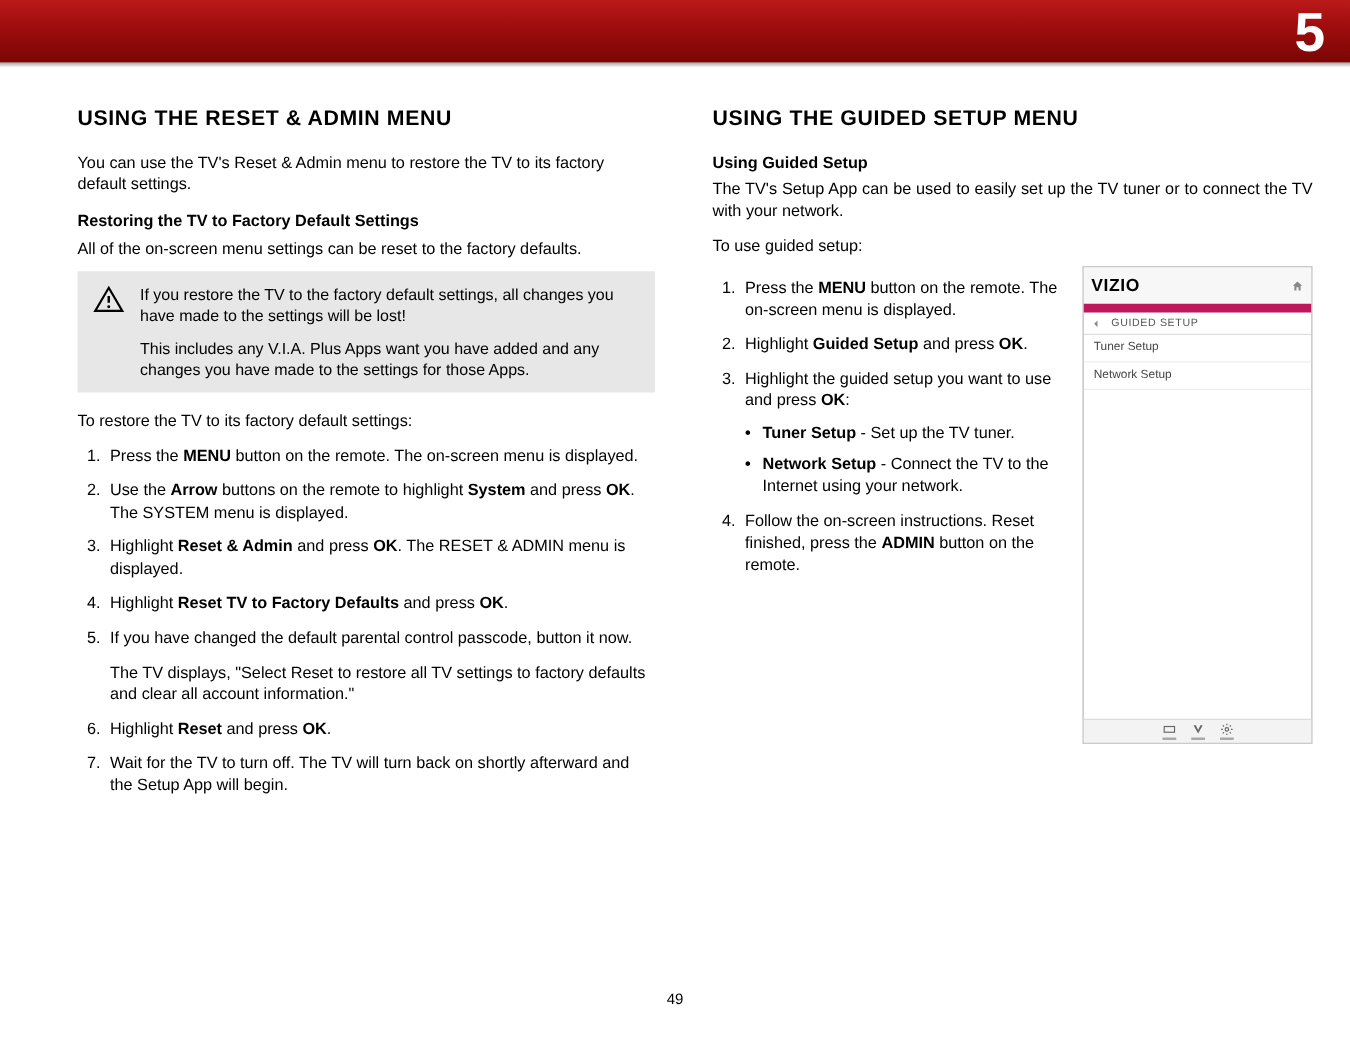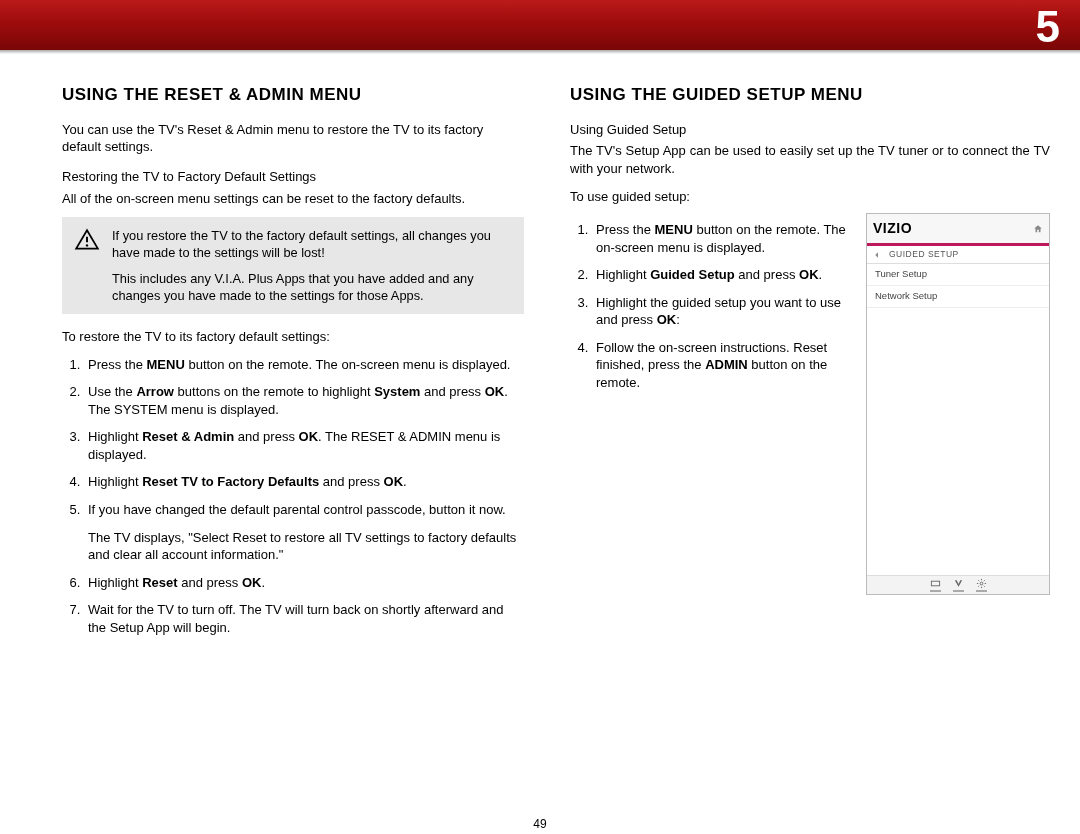--- a/index.html
+++ b/index.html
@@ -47,21 +47,21 @@
   }
   h2.section {
     font-size: 17px;
     font-weight: 900;
     letter-spacing: 0.5px;
     text-transform: uppercase;
     margin: 0 0 14px 0;
   }
   h3.sub {
     font-size: 13px;
-    font-weight: normal;
+    font-weight: bold;
     margin: 12px 0 3px 0;
   }
   p { margin: 4px 0 10px 0; }
   .justify { text-align: justify; }
 
   .warning-box {
     background: #e7e7e7;
     padding: 10px 12px 10px 12px;
     margin: 10px 0 14px 0;
     display: flex;
@@ -116,21 +116,21 @@
     font-size: 10px;
     display: flex;
     flex-direction: column;
     margin-top: -2px;
     position: relative;
   }
   .vizio-header {
     display: flex;
     align-items: center;
     justify-content: space-between;
-    border-bottom: 3px solid #be185d;
+    border-bottom: 7px solid #be185d;
     padding: 5px 6px;
     background: #f7f7f7;
   }
   .vizio-logo {
     font-size: 14px;
     font-weight: 900;
     letter-spacing: 0.5px;
     font-family: Arial, sans-serif;
   }
   .home-icon svg { width: 10px; height: 10px; display:block; }
@@ -165,21 +165,21 @@
   .foot-item {
     display: flex;
     align-items: center;
     gap: 2px;
     border-bottom: 2px solid #aaa;
     padding-bottom: 1px;
   }
 
   .pagenum {
     position: absolute;
-    bottom: 3px;
+    bottom: 28px;
     width: 100%;
     text-align: center;
     font-size: 12px;
   }
 </style>
 </head>
 <body>
 
 <div class="page">
 
@@ -200,21 +200,21 @@
       <div class="warning-box">
         <div class="warning-icon">
           <svg viewBox="0 0 24 24">
               <path fill="none" stroke="#000" stroke-width="1.6" d="M12 3 L22 20 L2 20 Z"></path>
               <line x1="12" y1="9" x2="12" y2="14" stroke="#000" stroke-width="1.8"></line>
               <circle cx="12" cy="17" r="1.1" fill="#000"></circle>
             </svg>
         </div>
         <div class="warning-text">
           <p>If you restore the TV to the factory default settings, all changes you have made to the settings will be lost!</p>
-          <p>This includes any V.I.A. Plus Apps that you have added and any changes you have made to the settings for those Apps.</p>
+          <p>This includes any V.I.A. Plus Apps want you have added and any changes you have made to the settings for those Apps.</p>
         </div>
       </div>
 
       <p>To restore the TV to its factory default settings:</p>
 
       <ol class="steps">
         <li>
           <span>Press the </span><span class="b">MENU</span><span> button on the remote. The on-screen menu is displayed.</span>
         </li>
         <li>
@@ -249,20 +249,24 @@
         <div class="textside">
           <ol class="steps">
             <li>
               <span>Press the </span><span class="b">MENU</span><span> button on the remote. The on-screen menu is displayed.</span>
             </li>
             <li>
               <span>Highlight </span><span class="b">Guided Setup</span><span> and press </span><span class="b">OK</span><span>.</span>
             </li>
             <li>
               <span>Highlight the guided setup you want to use and press </span><span class="b">OK</span><span>:</span>
+              <ul class="bullets">
+                <li><span class="b">Tuner Setup</span><span> - Set up the TV tuner.</span></li>
+                <li><span class="b">Network Setup</span><span> - Connect the TV to the Internet using your network.</span></li>
+              </ul>
             </li>
             <li>
               <span>Follow the on-screen instructions. Reset finished, press the </span><span class="b">ADMIN</span><span> button on the remote.</span>
             </li>
           </ol>
         </div>
 
         <div class="vizio-panel">
           <div class="vizio-header">
             <span class="vizio-logo">VIZIO</span>

